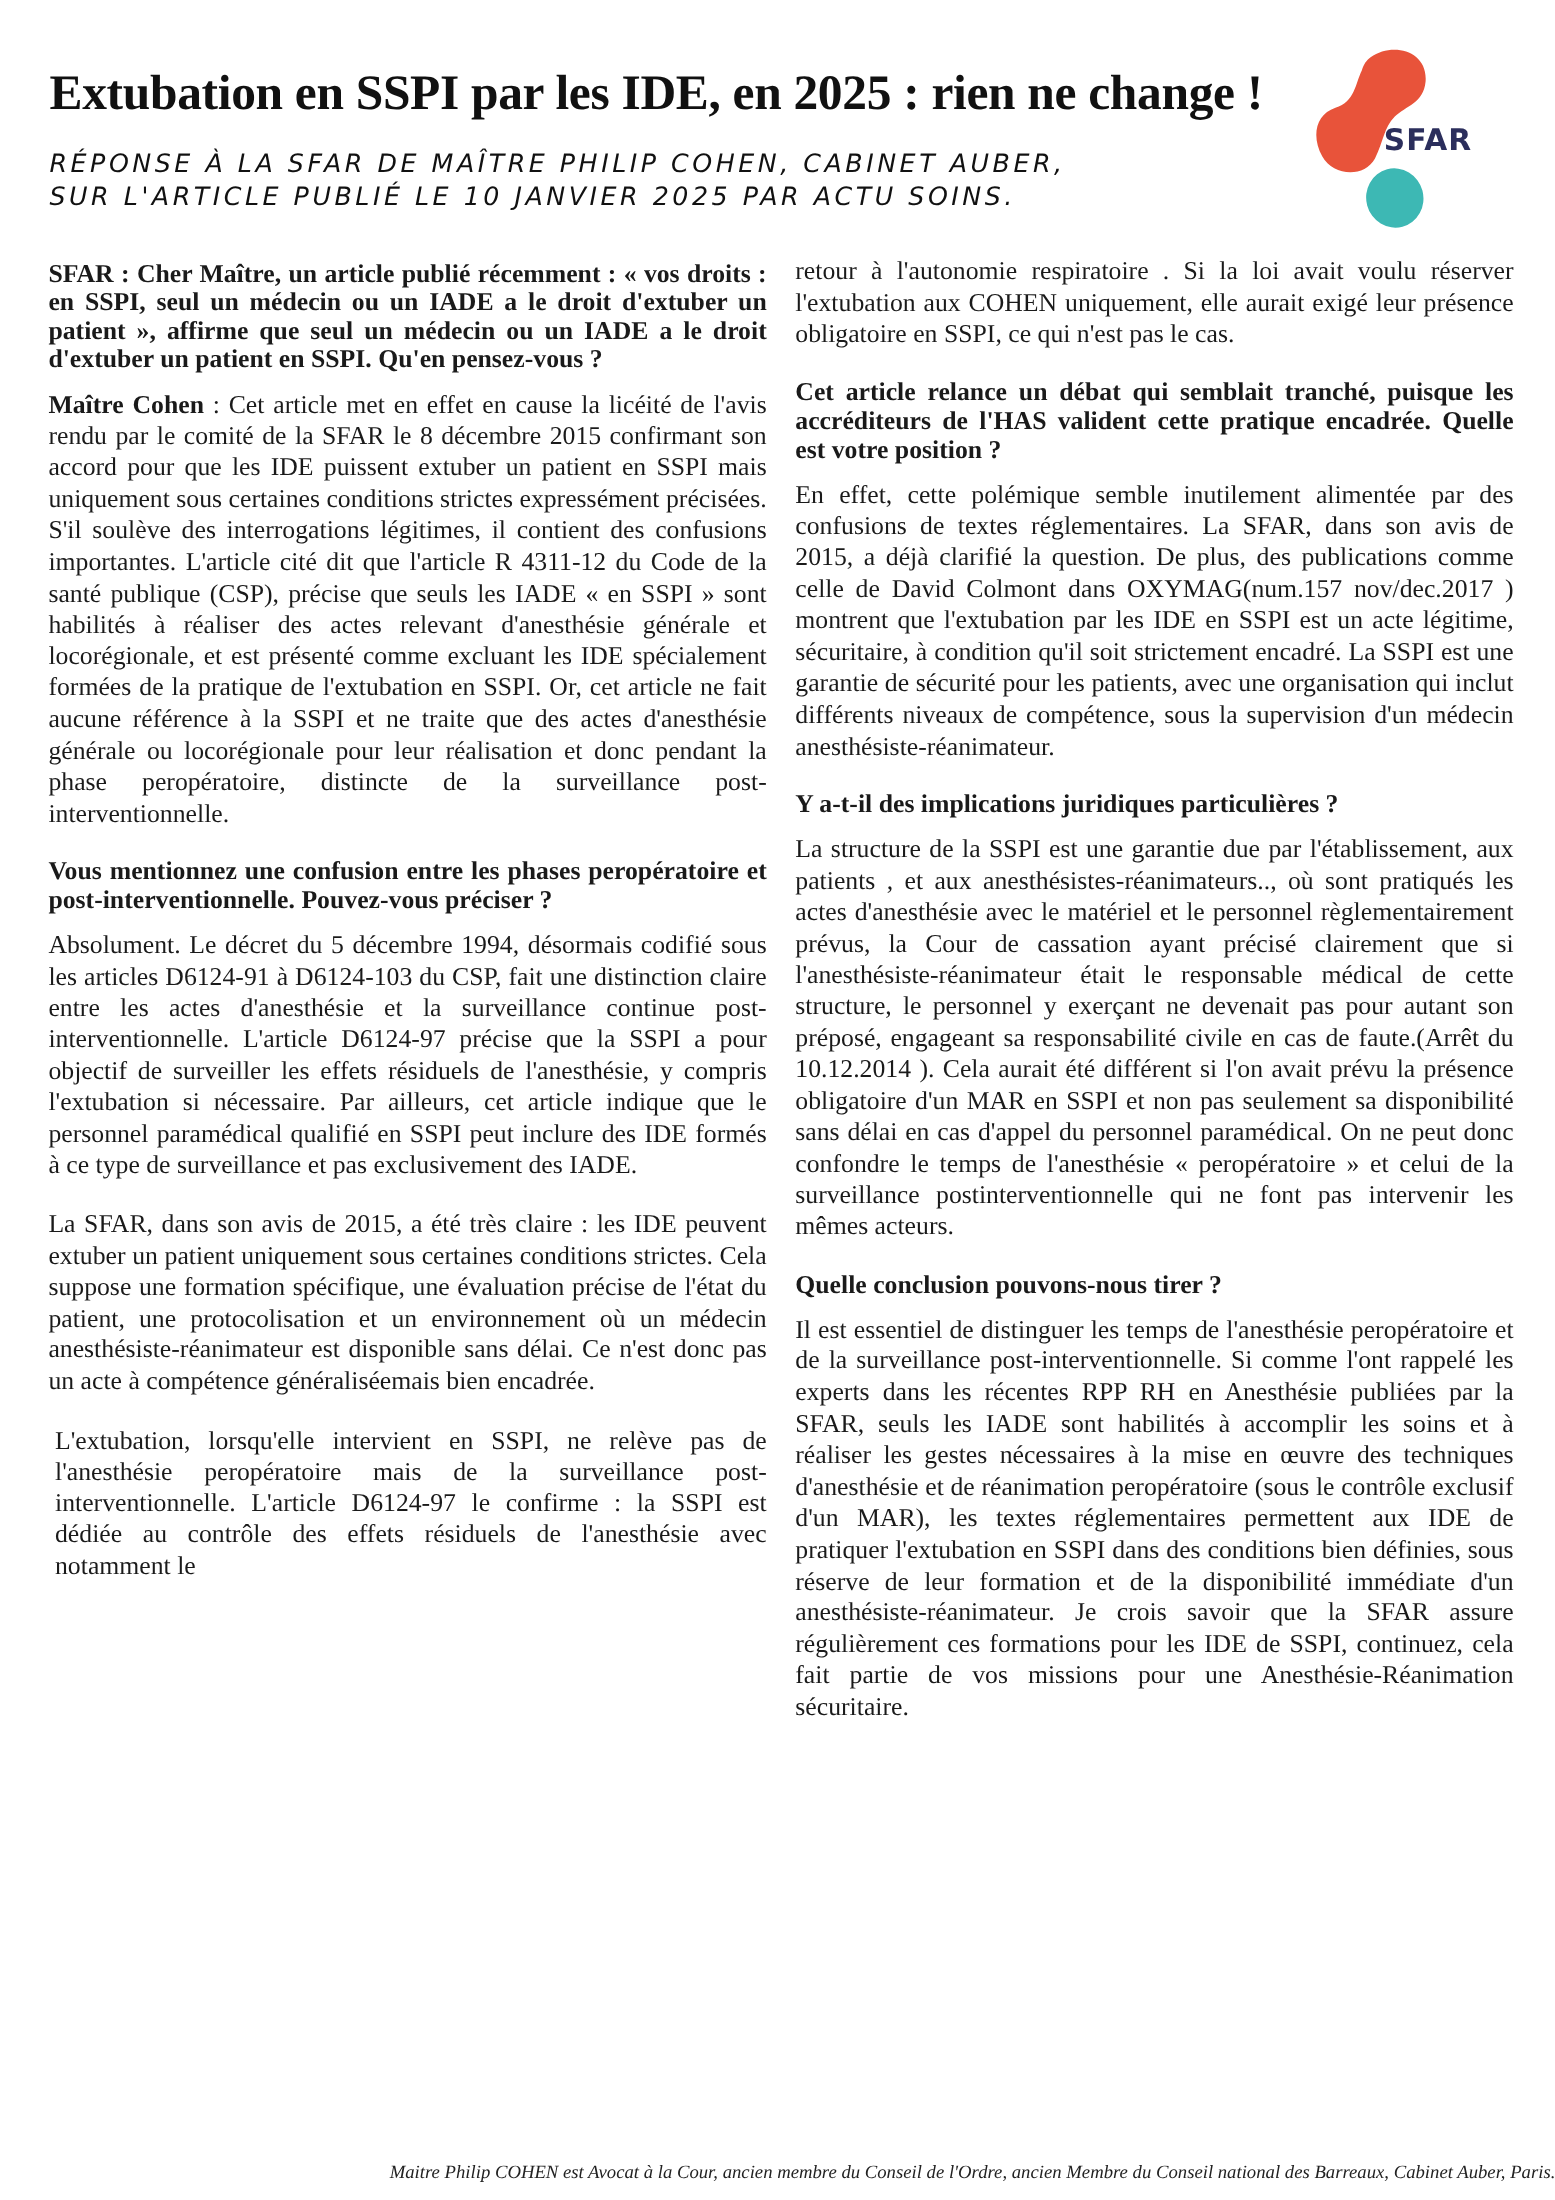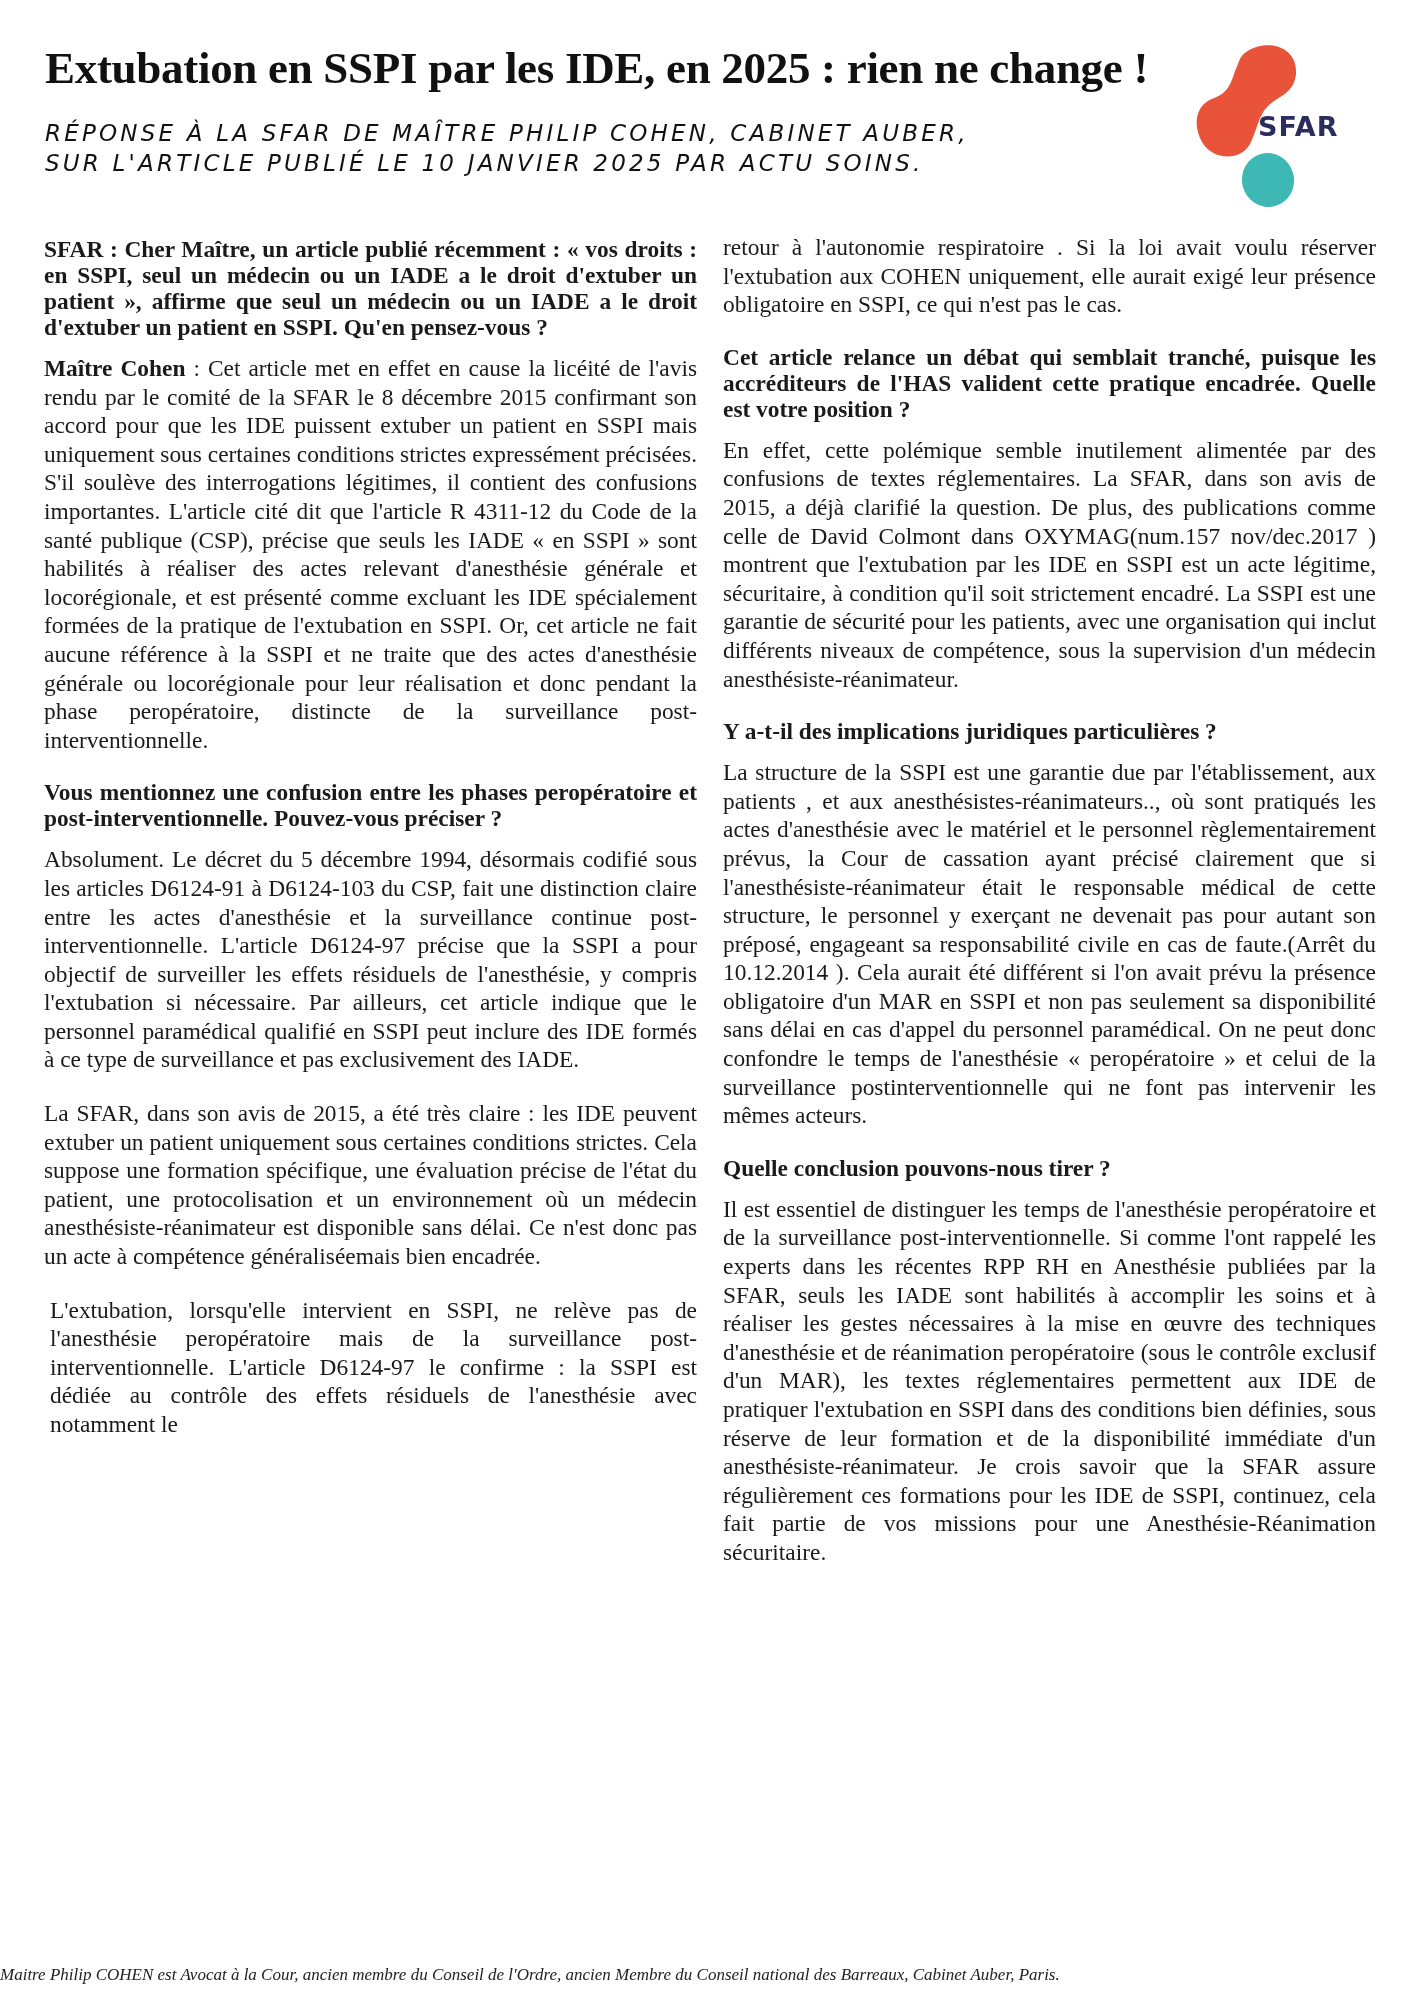--- a/index.html
+++ b/index.html
@@ -1,28 +1,28 @@
 <!DOCTYPE html>
 <html><head>
 <meta charset="utf-8">
 <style>
   html, body { margin: 0; padding: 0; background: #ffffff; }
   body { width: 1414px; height: 2000px; position: relative; overflow: hidden; color: #1a1a1a; }
-  .header { position: absolute; left: 45px; top: 44px; width: 1120px; }
+  .header { position: absolute; left: 45px; top: 60px; width: 1120px; }
   .title { font-family: "Liberation Serif", "DejaVu Serif", serif; font-size: 45px; font-weight: 700; letter-spacing: -0.3px; margin: 0; line-height: 1.1; color: #111; }
   .subtitle { font-family: "DejaVu Sans", sans-serif; font-style: italic; font-size: 23px; letter-spacing: 3.2px; line-height: 30px; margin-top: 24px; color: #111; text-transform: uppercase; }
   .logo { position: absolute; left: 1188px; top: 40px; width: 170px; height: 170px; }
   .col { position: absolute; top: 236px; width: 653px; font-family: "Liberation Serif", "DejaVu Serif", serif; font-size: 23.4px; line-height: 28.6px; text-align: justify; }
   .col-left { left: 44px; }
   .col-right { left: 723px; top: 233px; }
   .q { font-weight: 700; margin: 0 0 14px 0; line-height: 26px; }
   .p { margin: 0 0 25px 0; }
   .spk { font-weight: 700; }
   .ind { padding-left: 6px; }
-  .footer { position: absolute; left: 0; width: 1414px; top: 1965px; text-align: left; font-family: "Liberation Serif", "DejaVu Serif", serif; font-style: italic; font-size: 17px; color: #222; }
+  .footer { position: absolute; left: 0; width: 1414px; top: 1965px; text-align: right; font-family: "Liberation Serif", "DejaVu Serif", serif; font-style: italic; font-size: 17px; color: #222; }
 </style>
 </head>
 <body>
 
 <div class="header">
   <h1 class="title">Extubation en SSPI par les IDE, en 2025 : rien ne change !</h1>
   <div class="subtitle">
     <div>Réponse à la SFAR de Maître Philip Cohen, Cabinet Auber,</div>
     <div>sur l'article publié le 10 janvier 2025 par Actu Soins.</div>
   </div>

